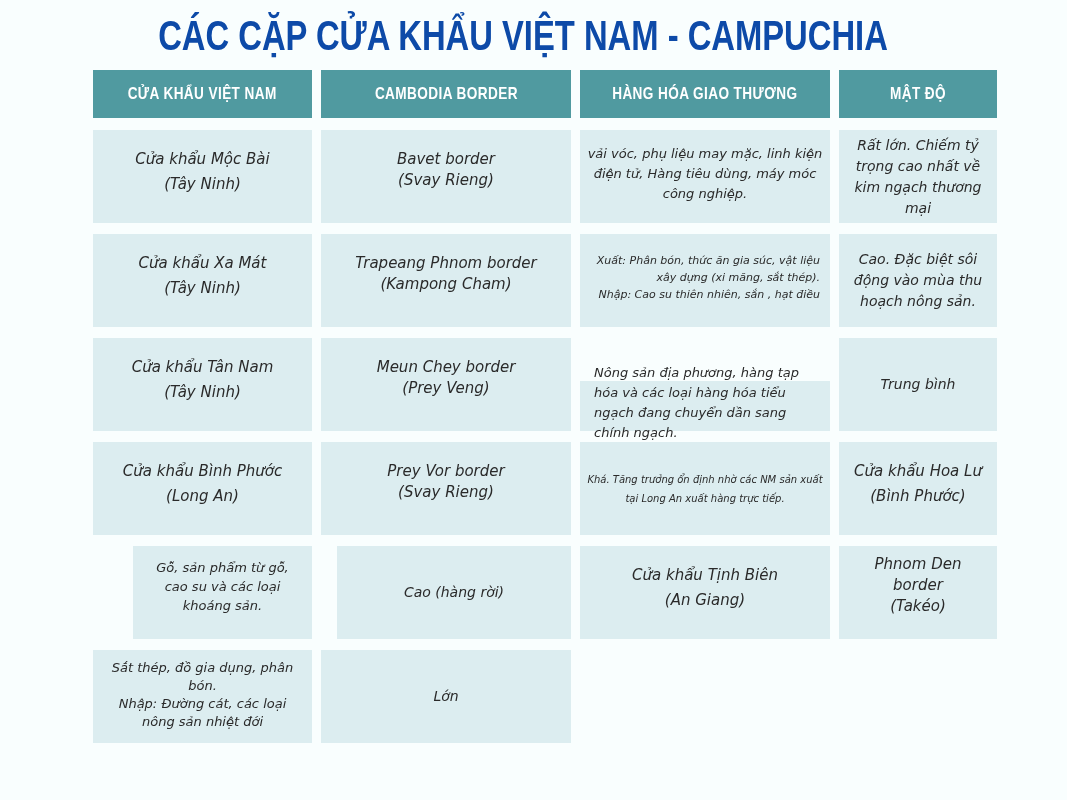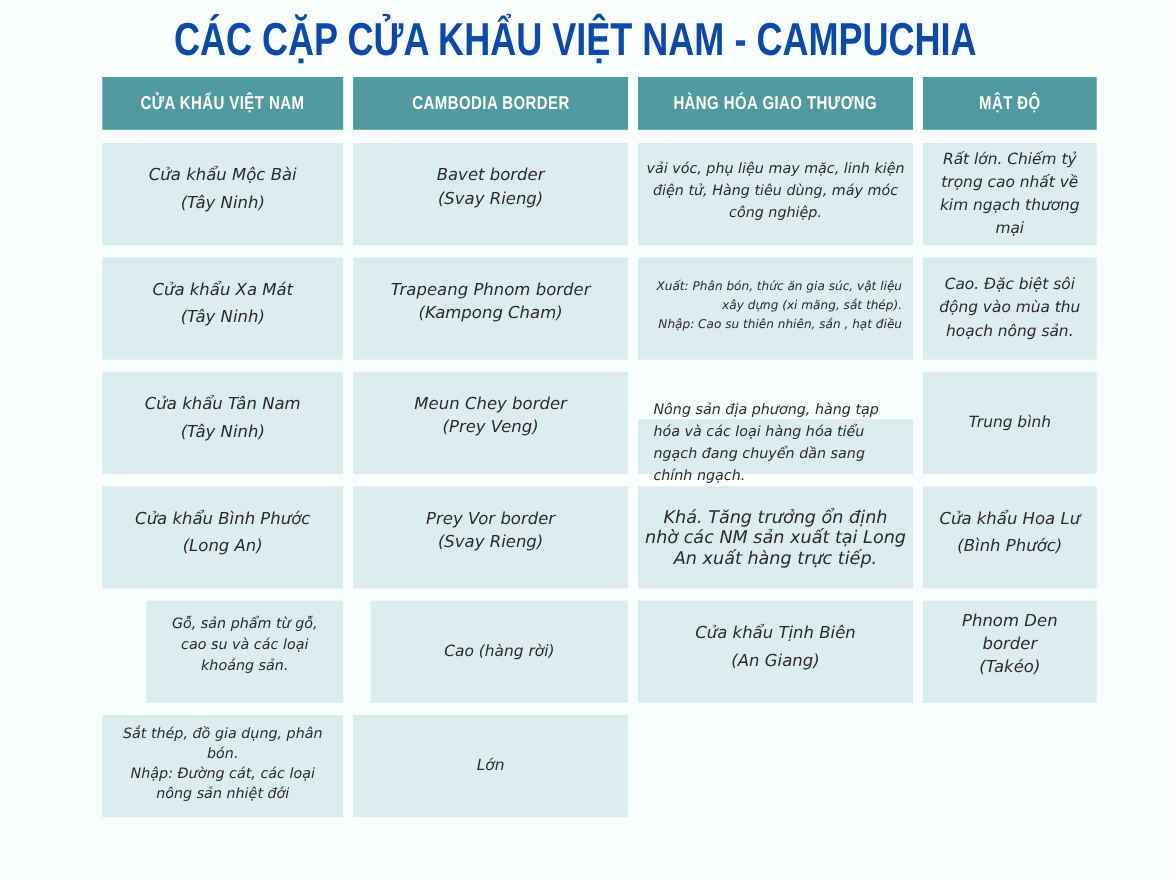--- a/index.html
+++ b/index.html
@@ -128,21 +128,21 @@
 (Tây Ninh)</div>
   <div class="cell c2">Meun Chey  border
 (Prey Veng)</div>
   <div class="cell c3 left" style="padding-right:10px;padding-bottom:6px;margin-top:43px;">Nông sản địa phương, hàng tạp hóa và các loại hàng hóa tiểu ngạch đang chuyển dần sang chính ngạch.</div>
   <div class="cell c4" style="font-size:14px;">Trung bình</div>
 
   <div class="cell c1">Cửa khẩu Bình Phước
 (Long An)</div>
   <div class="cell c2">Prey Vor border
 (Svay Rieng)</div>
-  <div class="cell c4" style="font-size:16px;line-height:19px;">Khá. Tăng trưởng ổn định nhờ các NM sản xuất tại Long An xuất hàng trực tiếp.</div>
+  <div class="cell c4" style="font-size:10px;line-height:19px;">Khá. Tăng trưởng ổn định nhờ các NM sản xuất tại Long An xuất hàng trực tiếp.</div>
 
   <div class="cell c1">Cửa khẩu Hoa Lư
 (Bình Phước)</div>
   <div class="cell c3" style="line-height:19px;padding:0 22px 12px;margin-left:40px;">Gỗ, sản phẩm từ gỗ, cao su và các loại khoáng sản.</div>
   <div class="cell c4" style="font-size:14px;margin-left:16px;">Cao (hàng rời)</div>
 
   <div class="cell c1">Cửa khẩu Tịnh Biên
 (An Giang)</div>
   <div class="cell c2">Phnom Den border
 (Takéo)</div>

